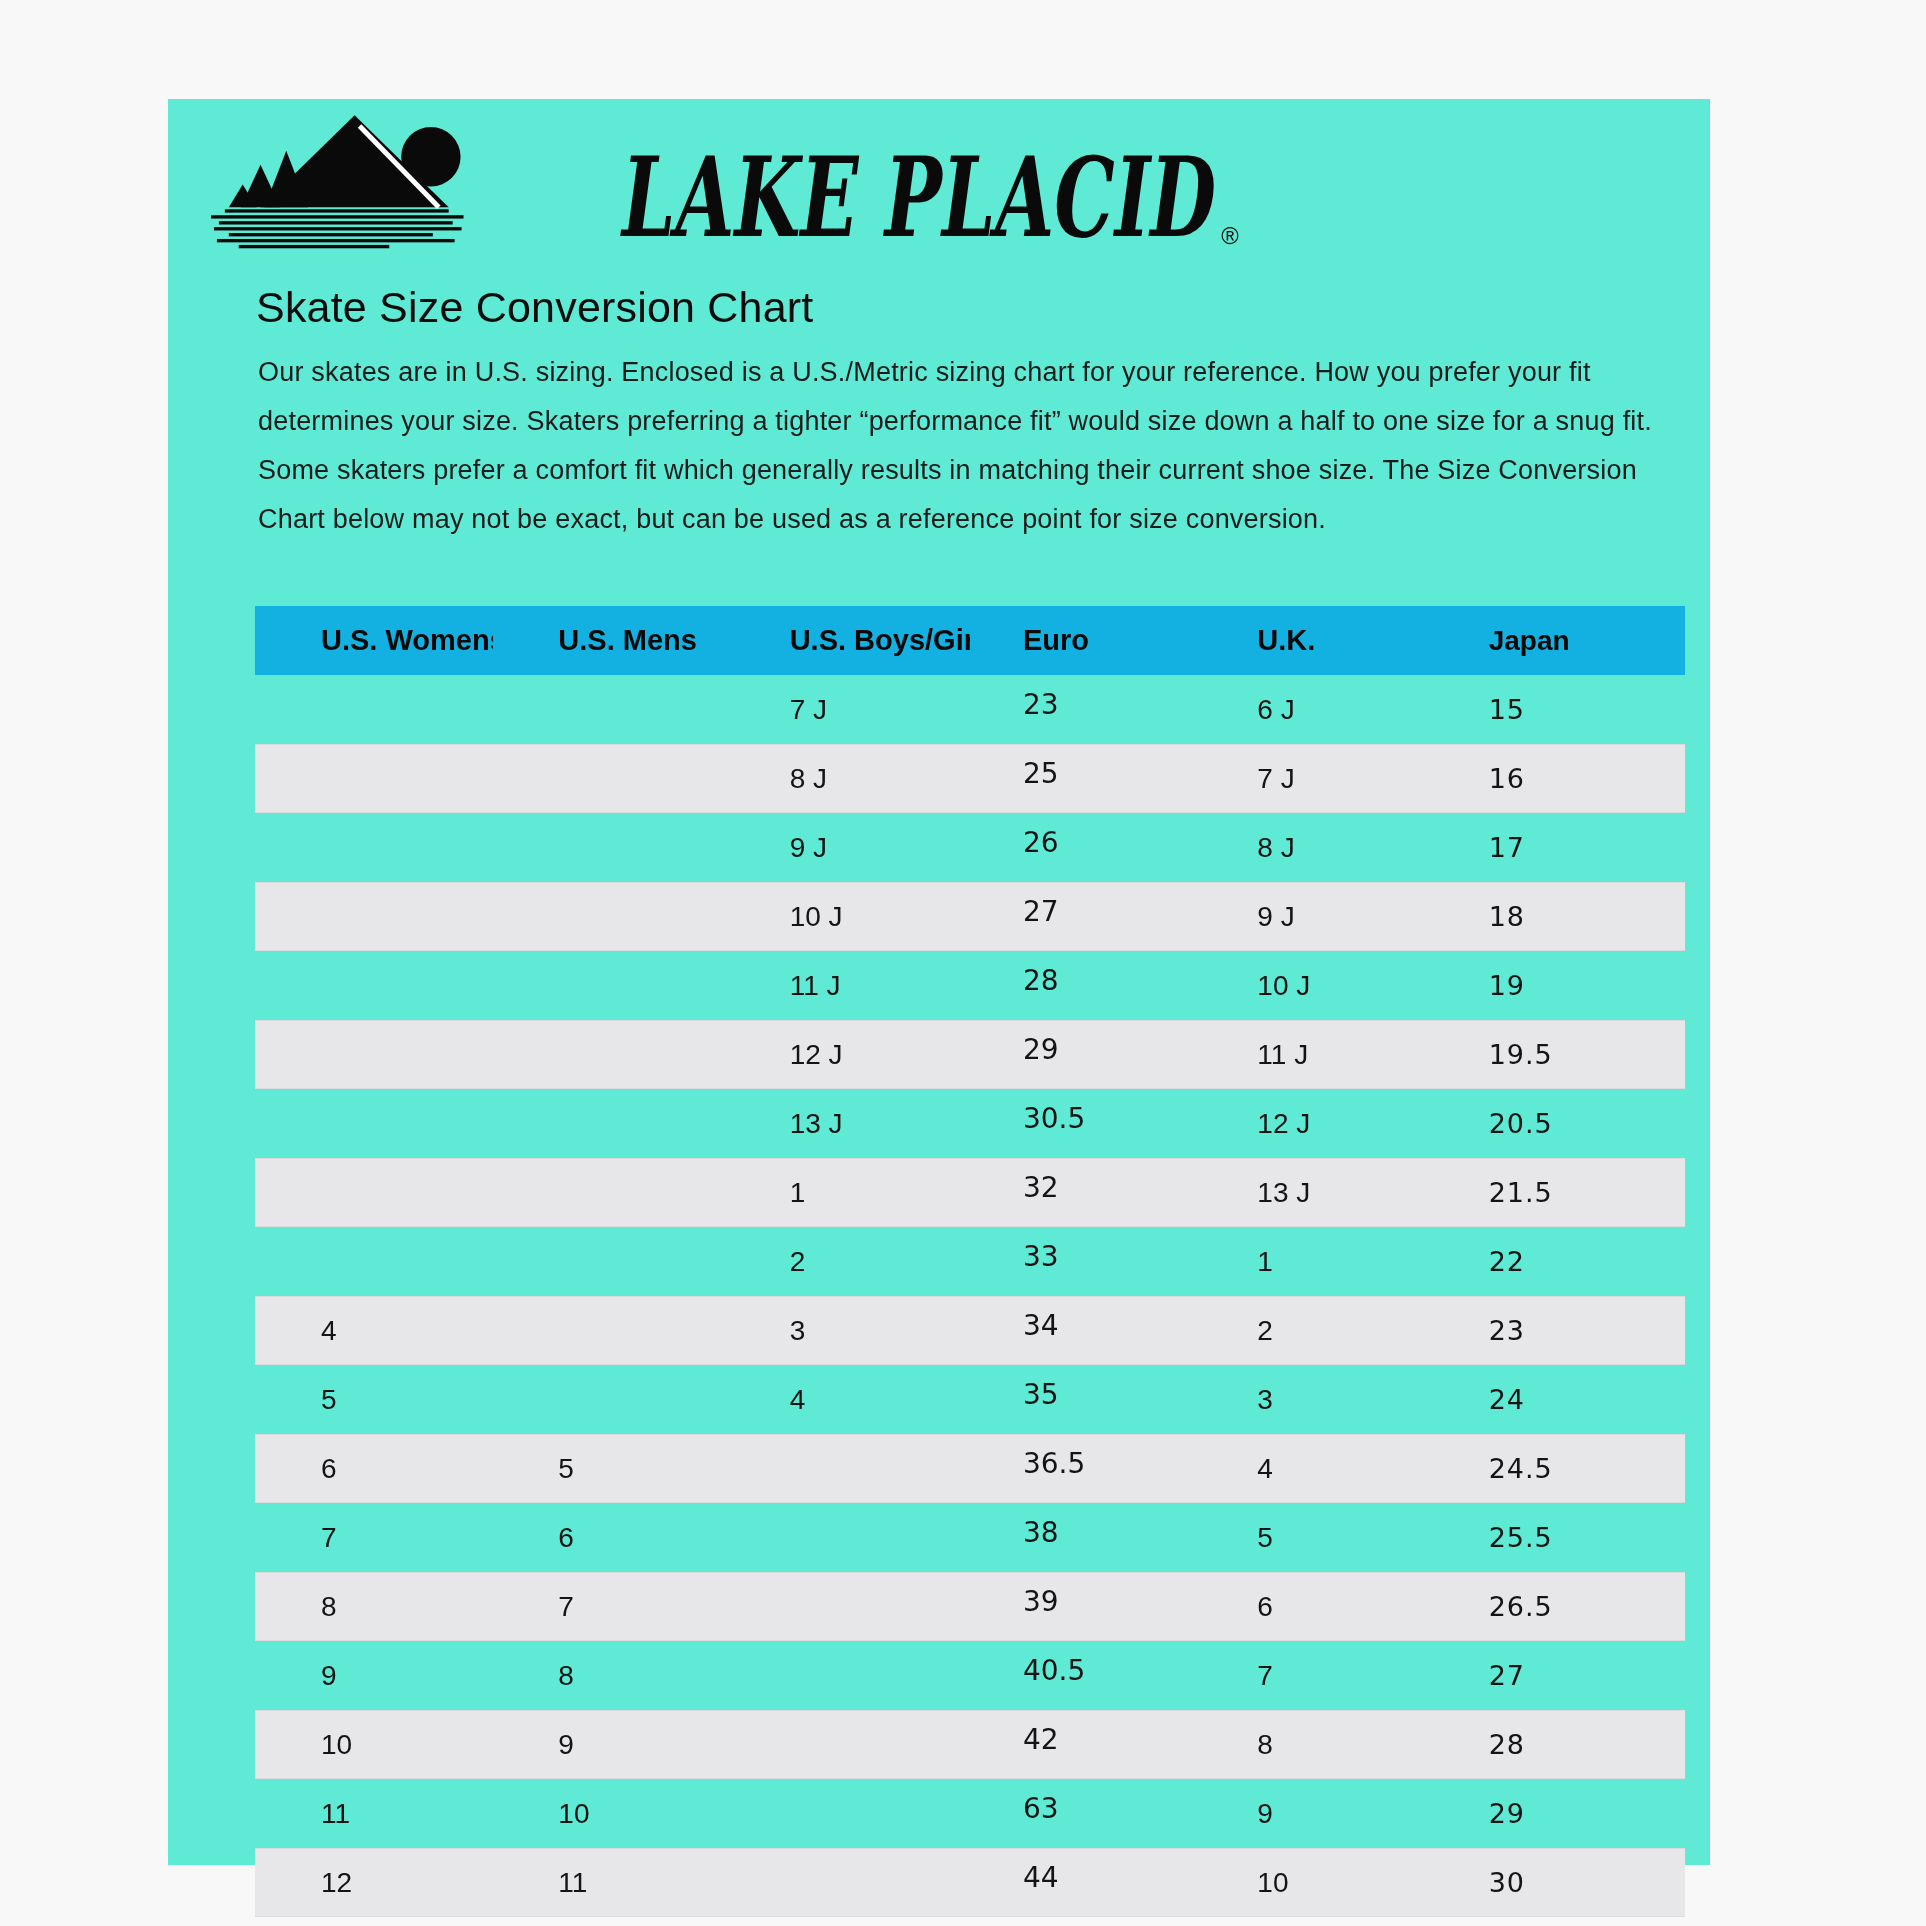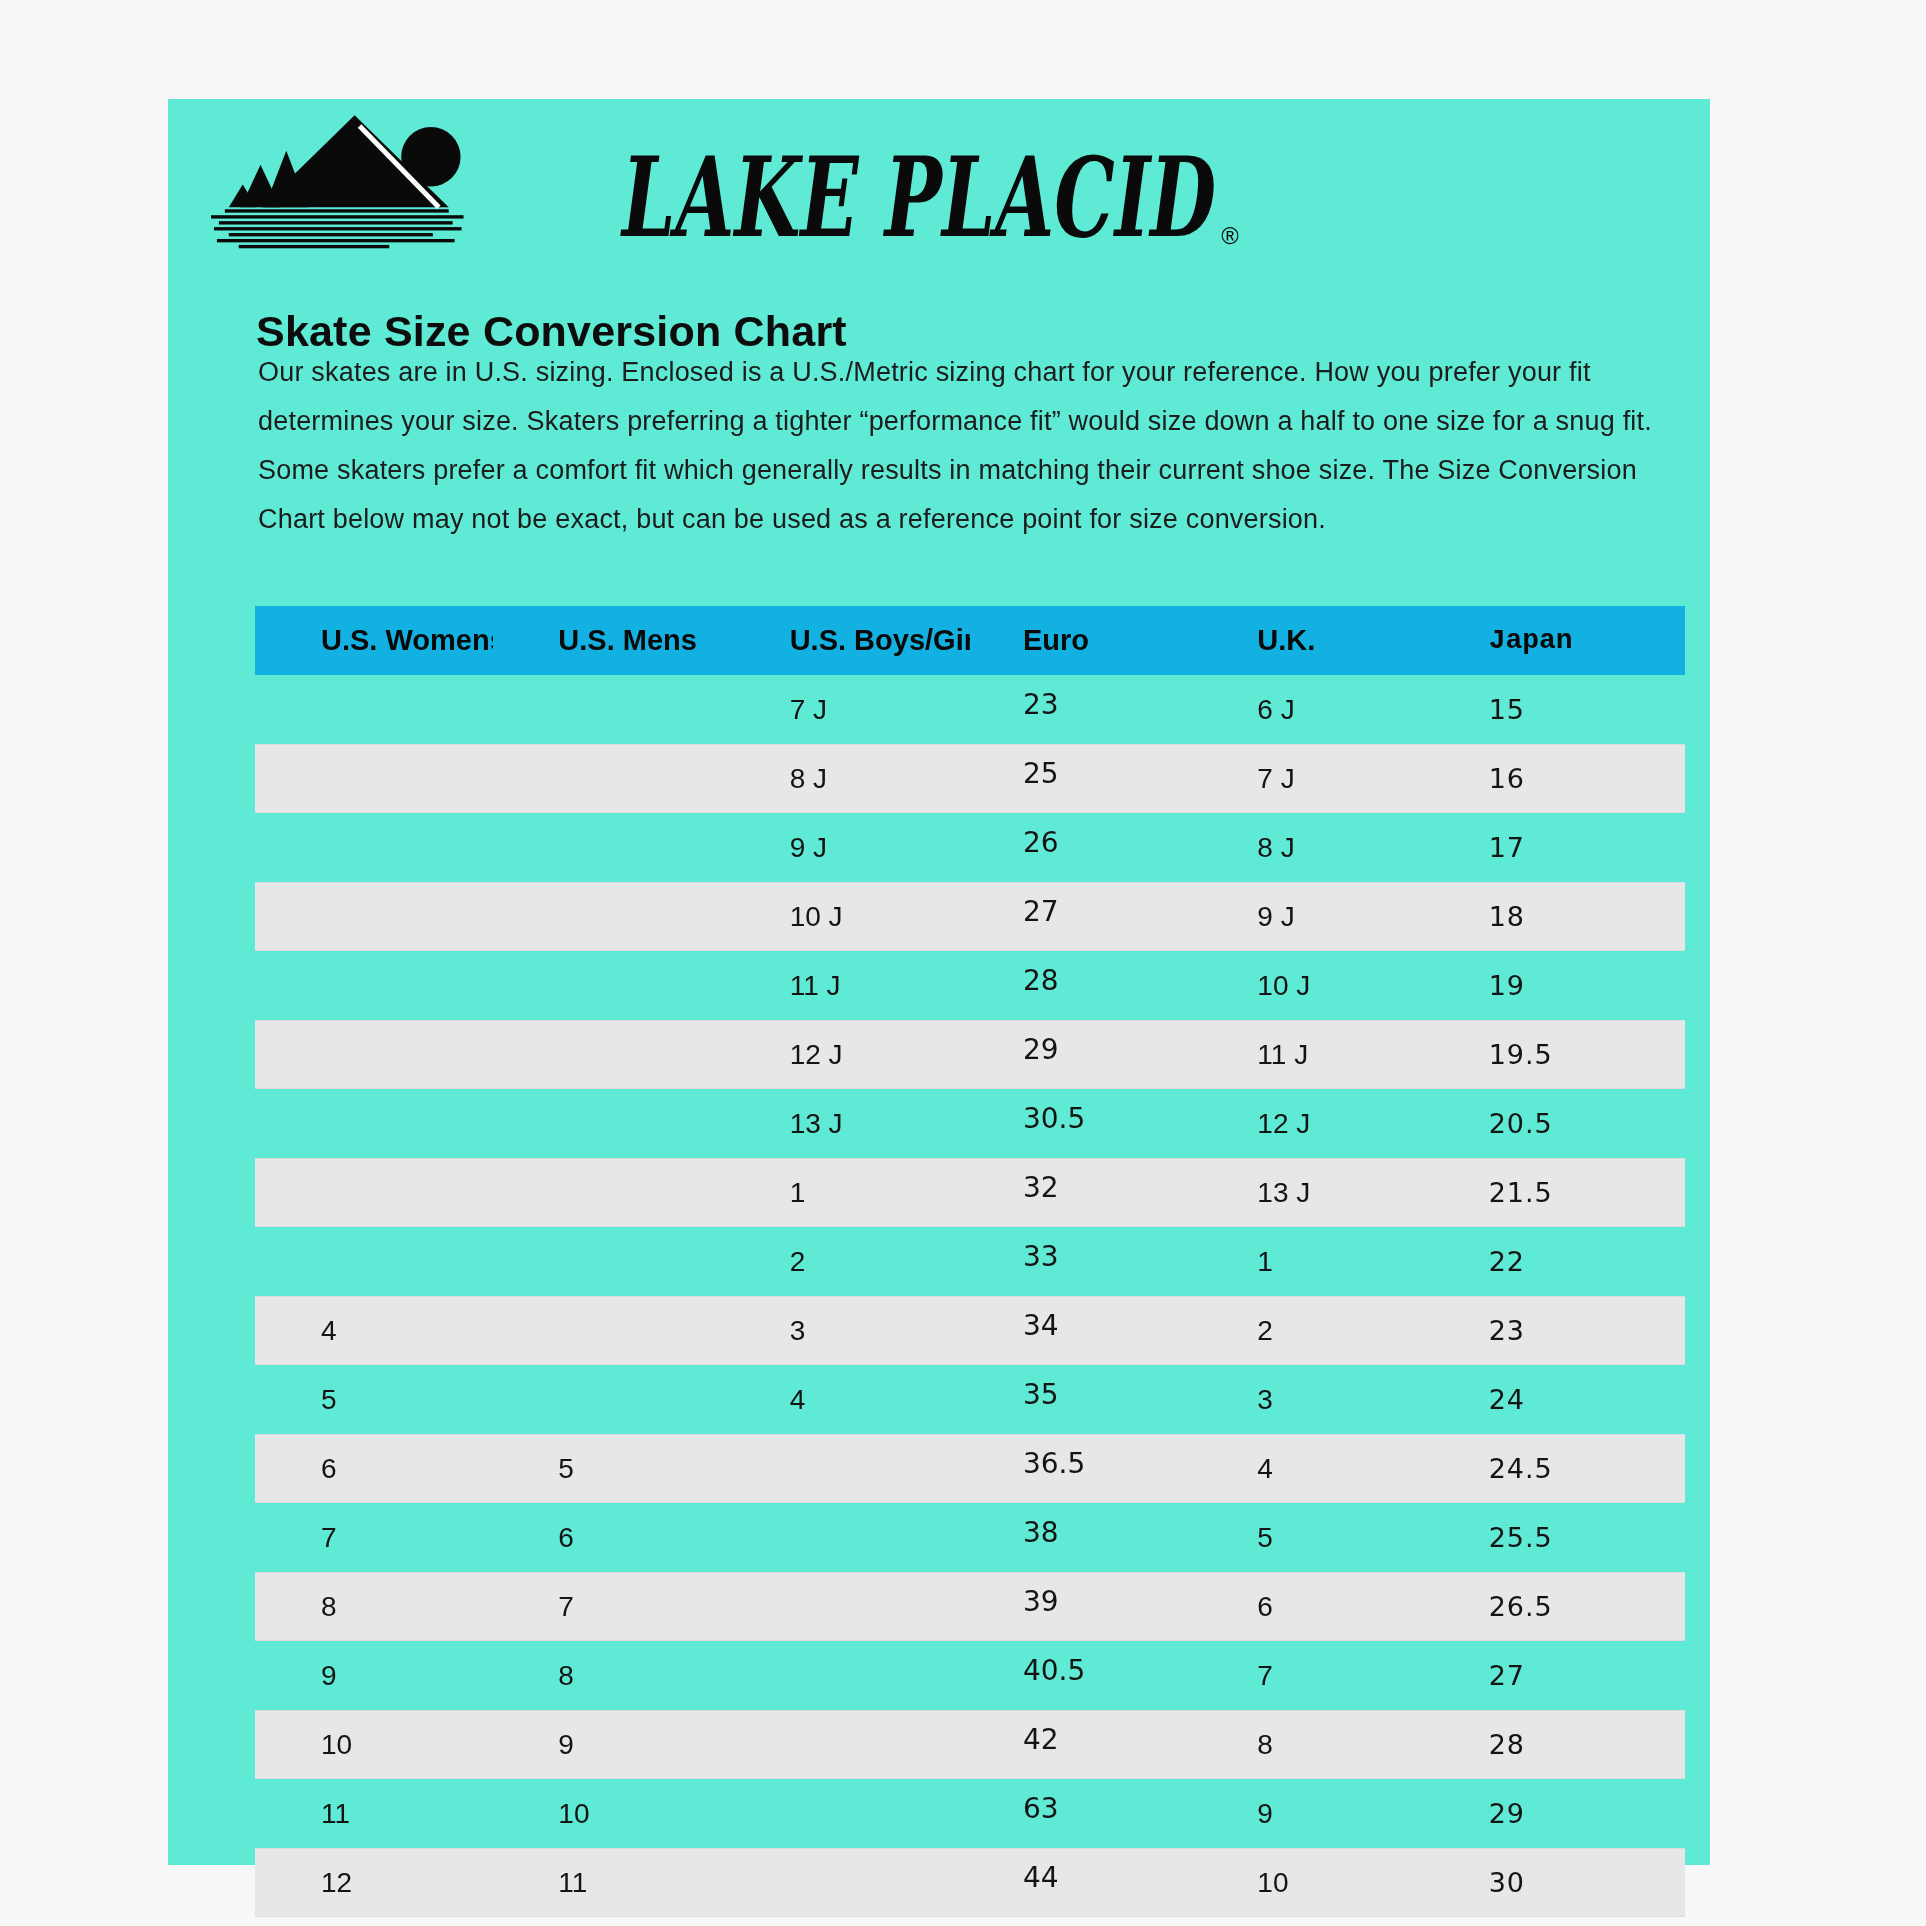--- a/index.html
+++ b/index.html
@@ -10,23 +10,22 @@
     color:#1f1f1f;
   }
   .card{
     position:absolute;left:168px;top:99px;width:1542px;height:1766px;
     background:#5eead4;
   }
   .logo{position:absolute;left:43px;top:14px;width:1030px;height:144px;}
   .logo svg{display:block;width:100%;height:100%;}
   .page-title{
     position:absolute;left:88px;top:184px;
-    font-size:43px;font-weight:bold;color:#0d0d0d;letter-spacing:0.2px;
+    font-size:43px;font-weight:normal;color:#0d0d0d;letter-spacing:0.2px;
     white-space:nowrap;
-    margin-top:24px;
   }
   .intro{
     position:absolute;left:90px;top:249px;width:1416px;
     font-size:27px;line-height:49px;letter-spacing:0.2px;color:#1c1c1c;
   }
   .table-wrap{position:absolute;left:87px;top:507px;width:1430px;}
   table{
     table-layout:fixed;border-collapse:collapse;width:1430px;
   }
   th,td{
@@ -49,21 +48,21 @@
   th:nth-child(3),td:nth-child(3){padding-left:58px;}
   th:nth-child(4),td:nth-child(4){padding-left:53px;margin-top:40px;}
   th:nth-child(5),td:nth-child(5){padding-left:49px;}
   th:nth-child(6),td:nth-child(6){padding-left:42px;}
   td.cell-euro{
     font-family:"DejaVu Sans",sans-serif;font-size:28px;padding-bottom:11px;
   }
   td.cell-japan{
     font-family:"DejaVu Sans",sans-serif;font-size:27px;letter-spacing:1px;
   }
-  th.head-japan{font-family:Liberation Mono, monospace;font-size:28px;}
+  th.head-japan{font-family:Liberation Sans, sans-serif;font-size:28px;}
 </style>
 </head>
 <body>
 
 <div class="card">
 
   <div class="logo">
     <svg viewBox="0 0 1040 145" xmlns="http://www.w3.org/2000/svg">
       <g fill="#0a0a0a">
 

